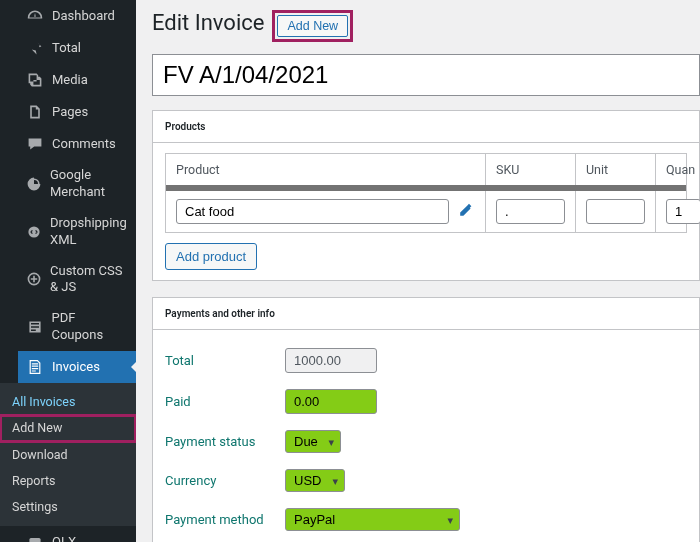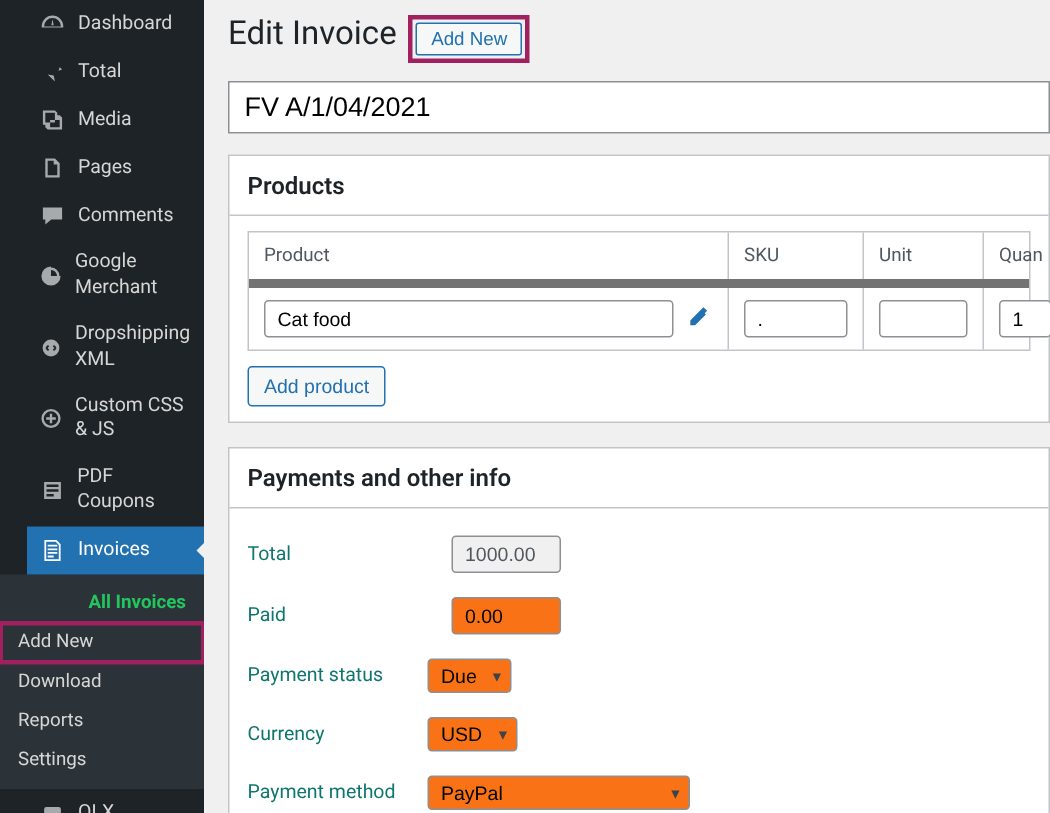--- a/index.html
+++ b/index.html
@@ -45,23 +45,22 @@
     padding: 6px 0;
   }
   .submenu-item {
     padding: 5px 12px;
     color: #d6d6d6;
     cursor: pointer;
     font-size: 12.5px;
     line-height: 1.3;
   }
   .submenu-item.current {
-    color: #22c55e;
-    font-weight: 700;
-    text-align: right;
+    color: #7dd3fc;
+    font-weight: 400;
   }
   .submenu-item.highlight-ann {
     outline: 3px solid #a02060;
     outline-offset: -2px;
   }
   .submenu-item.highlight-ann { position: relative; }
   .arrow-left {
     width: 0; height: 0;
     border-top: 5px solid transparent;
     border-bottom: 5px solid transparent;
@@ -101,33 +100,33 @@
   }
   .ann-box {
     border: 3px solid #a02060;
     padding: 2px;
     display: inline-block;
   }
 
   .title-input {
     width: 100%;
     padding: 6px 10px;
-    font-size: 18px;
+    font-size: 24px;
     border: 1px solid #8c8f94;
     background: #fff;
     margin-bottom: 14px;
   }
 
   .postbox {
     border: 1px solid #c3c4c7;
     background: #fff;
     margin-bottom: 16px;
   }
   .postbox h3 {
-    font-size: 16px;
+    font-size: 10px;
     font-weight: 600;
     padding: 10px 12px;
     border-bottom: 1px solid #c3c4c7;
   }
   .postbox .inside {
     padding: 10px 12px;
   }
 
   
   .prod-table {
@@ -183,24 +182,24 @@
   .form-row label {
     width: 120px;
     font-size: 13px;
     color: #0f766e;
   }
   .text-input, .select-input {
     border: 1px solid #8c8f94;
     border-radius: 3px;
     padding: 4px 8px;
     font-size: 13px;
-    background: #f97316;
+    background: #84cc16;
   }
   .text-input[readonly] { background: #f0f0f1; color: #50575e; }
-  .text-input.narrow { width: 73px; margin-left: 16px; }
+  .text-input.narrow { width: 92px; }
   .select-input { padding: 3px 22px 3px 8px; appearance: none; position: relative; }
   .select-wrap { position: relative; display: inline-block; }
   .select-wrap::after {
     content: "▾"; font-size: 11px; color: #3c434a;
     position: absolute; right: 7px; top: 50%; transform: translateY(-50%);
     pointer-events: none;
   }
   .select-wide { width: 175px; }
 </style>
 </head>

